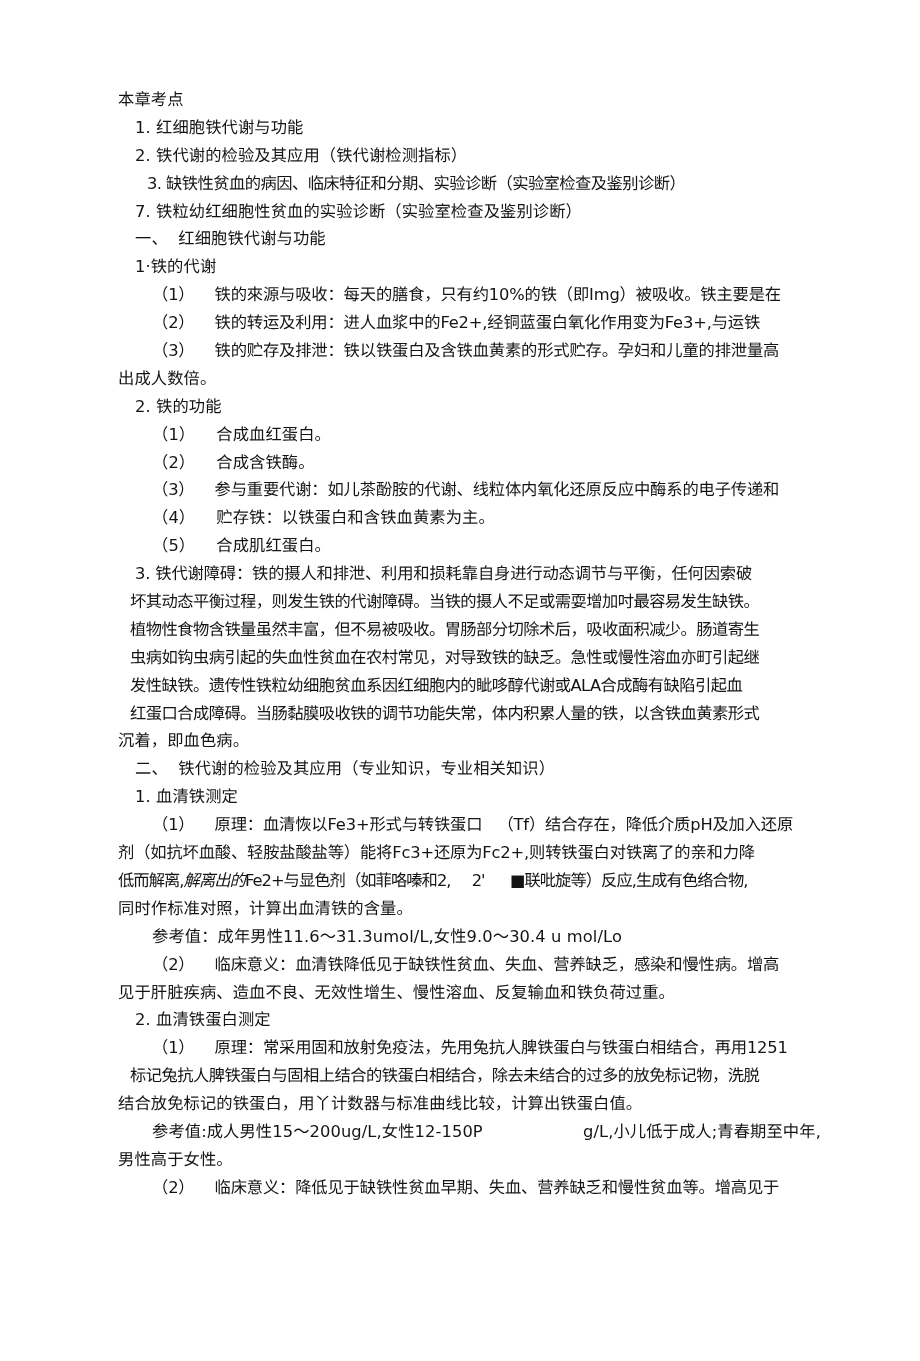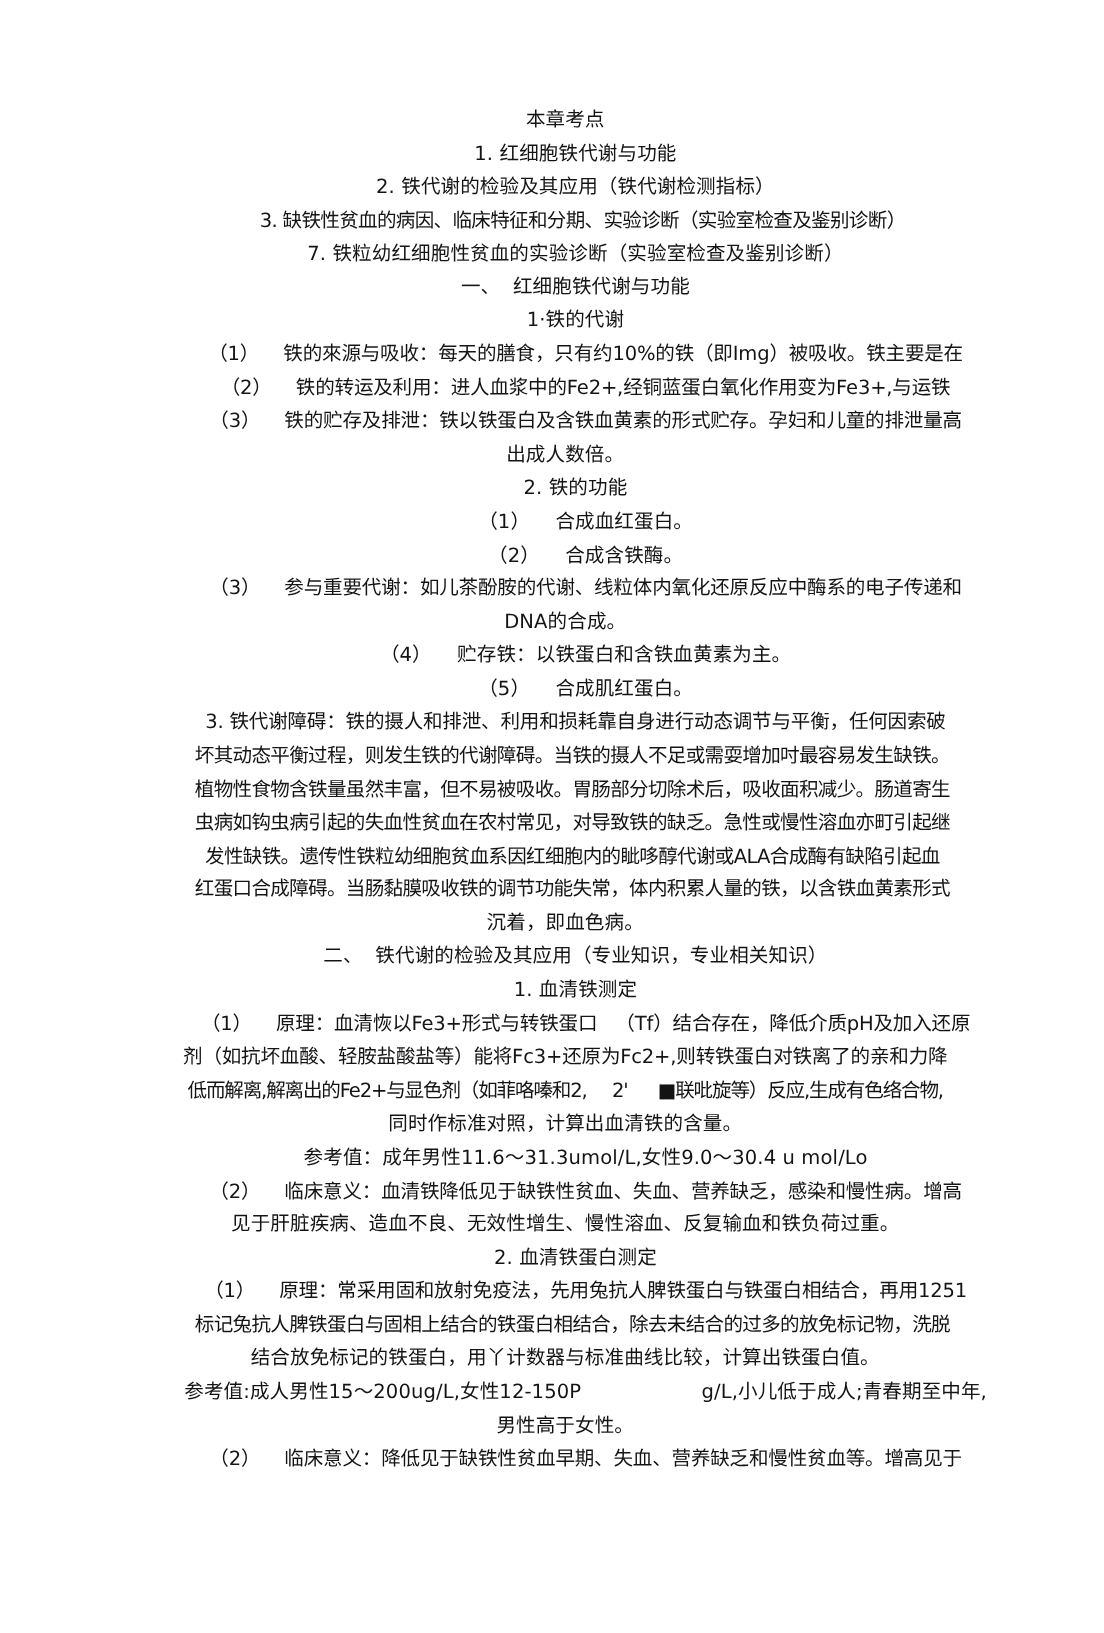--- a/index.html
+++ b/index.html
@@ -18,21 +18,20 @@
     height: 1361px;
     background: #ffffff;
     overflow: hidden;
     box-sizing: border-box;
   }
   .doc-body {
     position: absolute;
     left: 118px;
     top: 86px;
     width: 706px;
-    text-align: center;
   }
   .line {
     font-size: 16.3px;
     line-height: 27.9px;
     height: 27.9px;
     white-space: pre;
     color: #141414;
     letter-spacing: 0.1px;
     font-weight: 400;
     text-rendering: optimizeLegibility;
@@ -48,20 +47,21 @@
     letter-spacing: -0.15px;
   }
   .tight {
     letter-spacing: -0.55px;
     margin-left: 12px;
   }
   .vtight {
     letter-spacing: -0.95px;
   }
   .ital {
+    font-style: italic;
   }
   .boxchar {
     font-family: "DejaVu Sans", sans-serif;
   }
 </style>
 </head>
 <body>
 
 <div class="page">
   <div class="doc-body">
@@ -79,21 +79,20 @@
 
     <div class="line ind-2 dense">（2）    铁的转运及利用：进人血浆中的Fe2+,经铜蓝蛋白氧化作用变为Fe3+,与运铁</div>
 
     <div class="line ind-2 dense">（3）    铁的贮存及排泄：铁以铁蛋白及含铁血黄素的形式贮存。孕妇和儿童的排泄量高</div>
     <div class="line wrap">出成人数倍。</div>
 
     <div class="line ind-1">2. 铁的功能</div>
     <div class="line ind-2">（1）    合成血红蛋白。</div>
     <div class="line ind-2">（2）    合成含铁酶。</div>
     <div class="line ind-2 dense">（3）    参与重要代谢：如儿茶酚胺的代谢、线粒体内氧化还原反应中酶系的电子传递和</div>
-    <div class="line wrap">DNA的合成。</div>
     <div class="line ind-2">（4）    贮存铁：以铁蛋白和含铁血黄素为主。</div>
     <div class="line ind-2">（5）    合成肌红蛋白。</div>
 
     <div class="line ind-1 dense">3. 铁代谢障碍：铁的摄人和排泄、利用和损耗靠自身进行动态调节与平衡，任何因索破</div>
     <div class="line wrap tight">坏其动态平衡过程，则发生铁的代谢障碍。当铁的摄人不足或需耍增加吋最容易发生缺铁。</div>
     <div class="line wrap tight">植物性食物含铁量虽然丰富，但不易被吸收。胃肠部分切除术后，吸收面积减少。肠道寄生</div>
     <div class="line wrap tight">虫病如钩虫病引起的失血性贫血在农村常见，对导致铁的缺乏。急性或慢性溶血亦町引起继</div>
     <div class="line wrap tight">发性缺铁。遗传性铁粒幼细胞贫血系因红细胞内的眦哆醇代谢或ALA合成酶有缺陷引起血</div>
     <div class="line wrap tight">红蛋口合成障碍。当肠黏膜吸收铁的调节功能失常，体内积累人量的铁，以含铁血黄素形式</div>
     <div class="line wrap">沉着，即血色病。</div>

